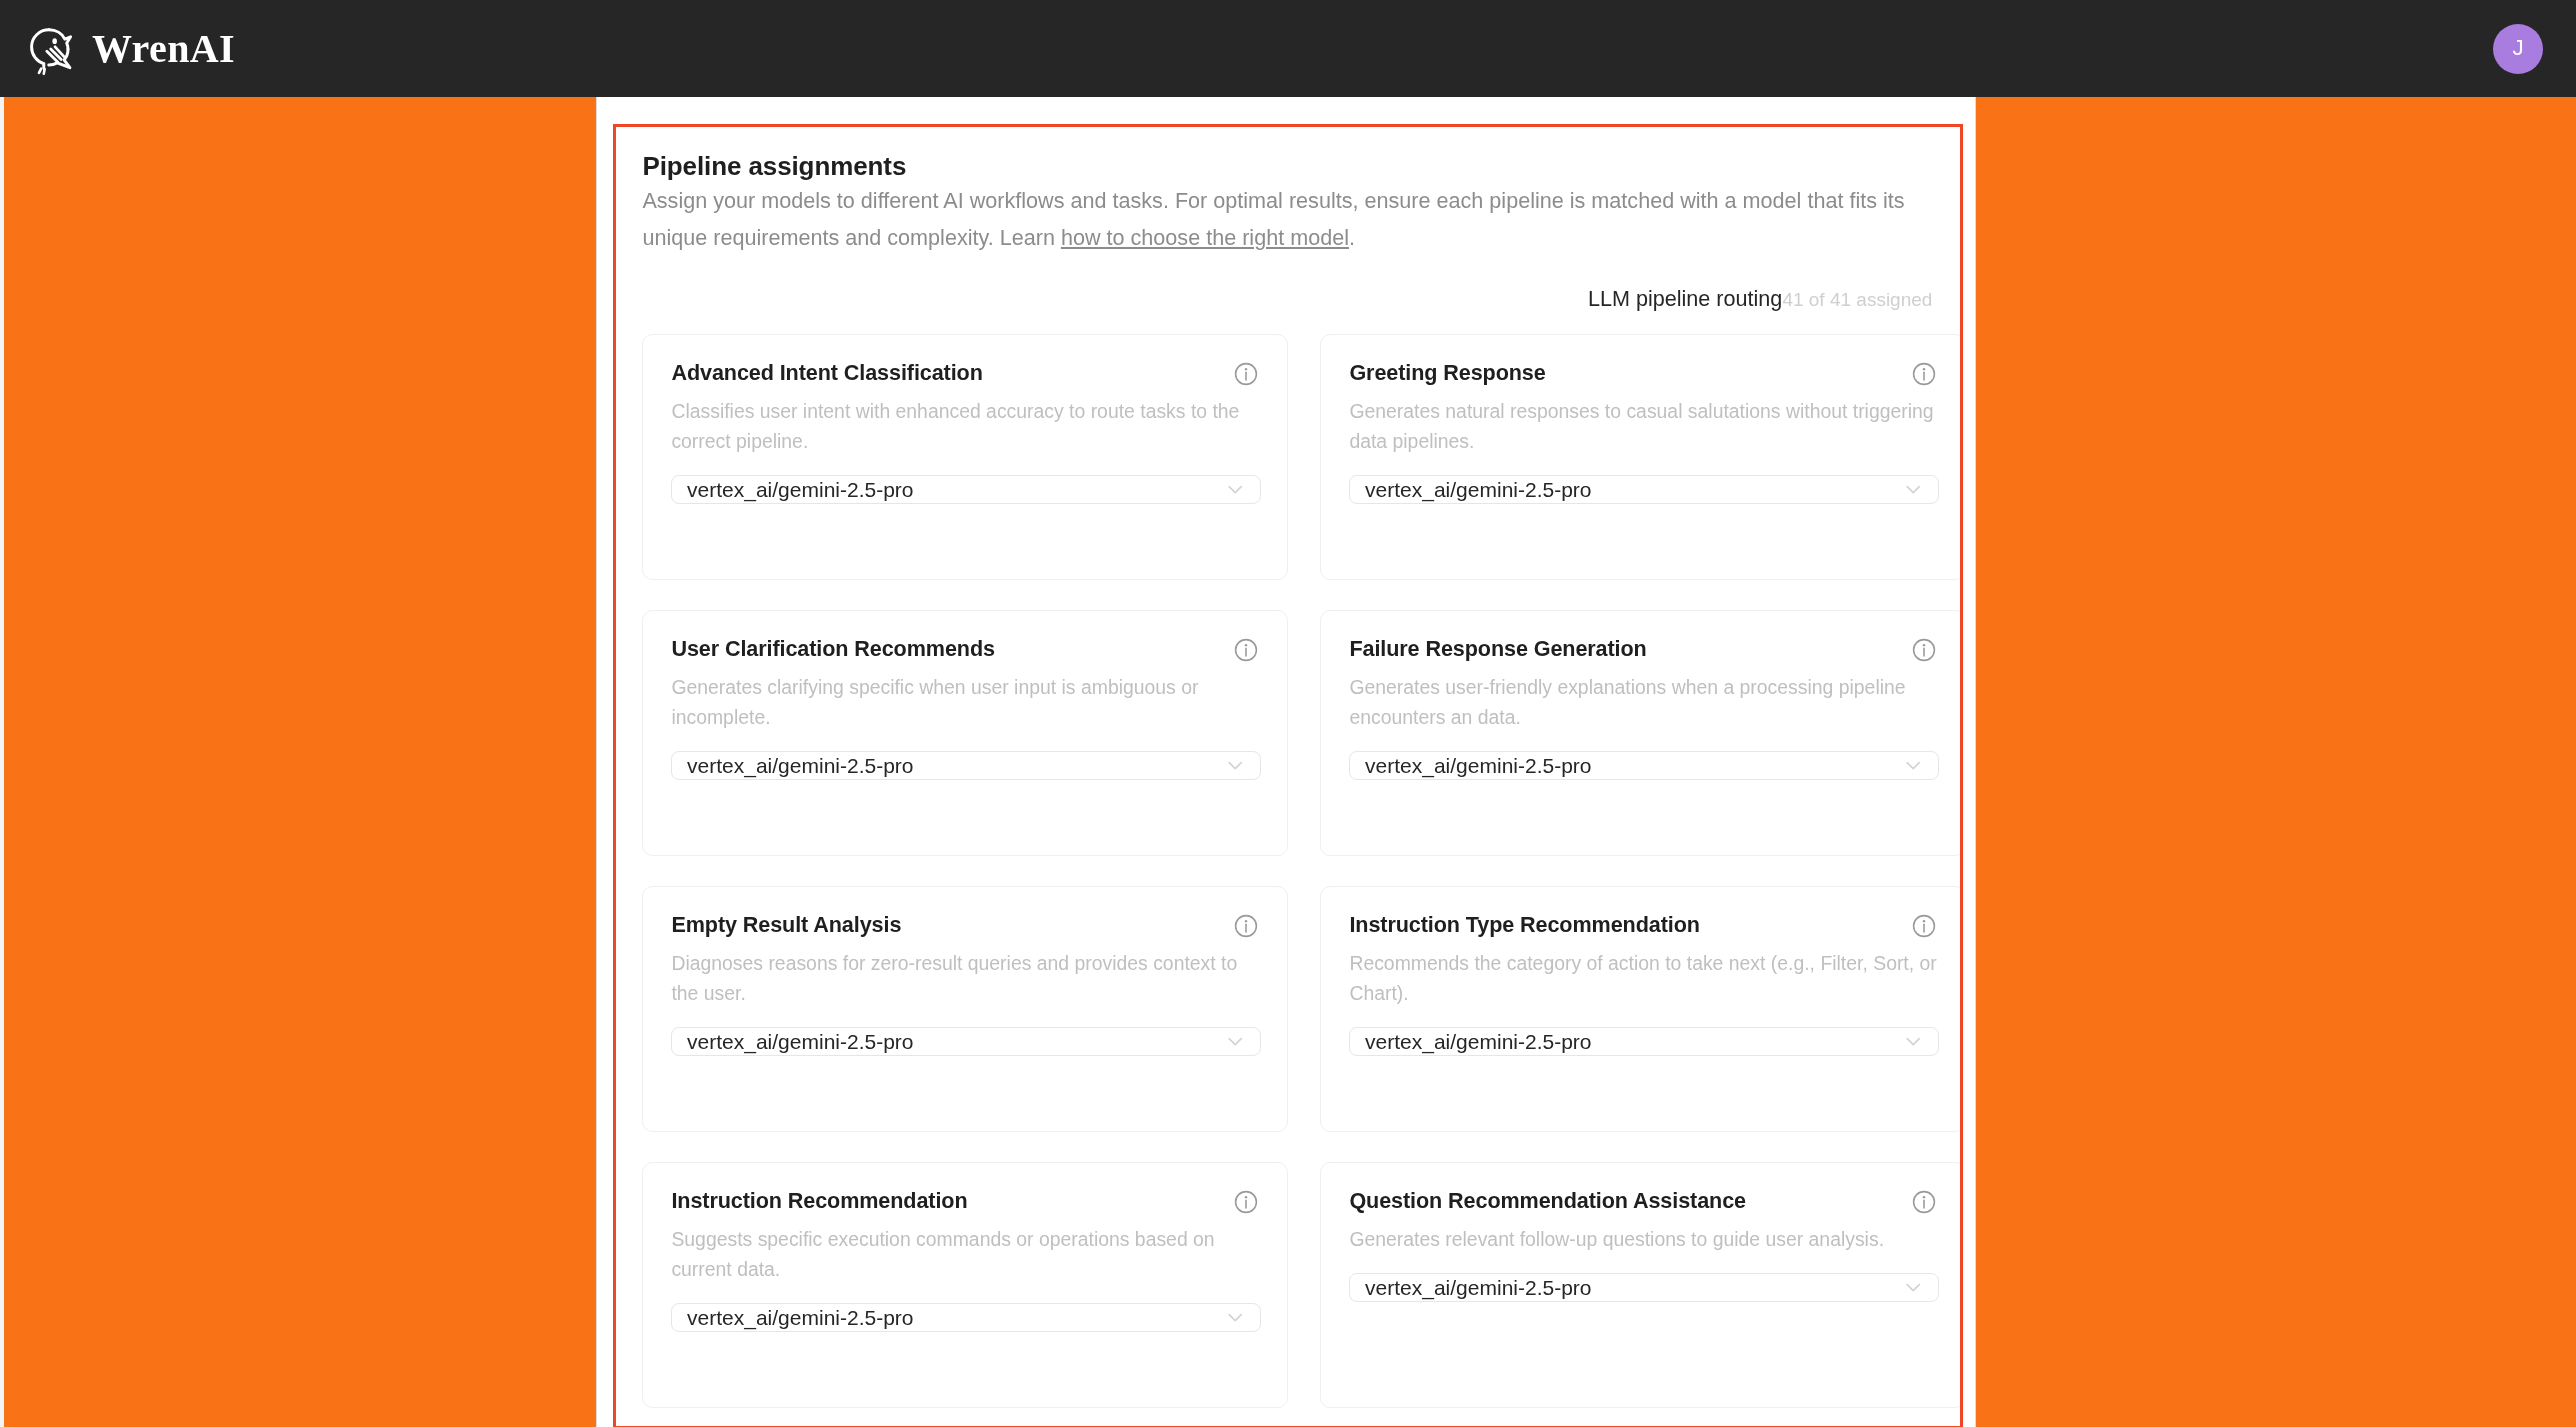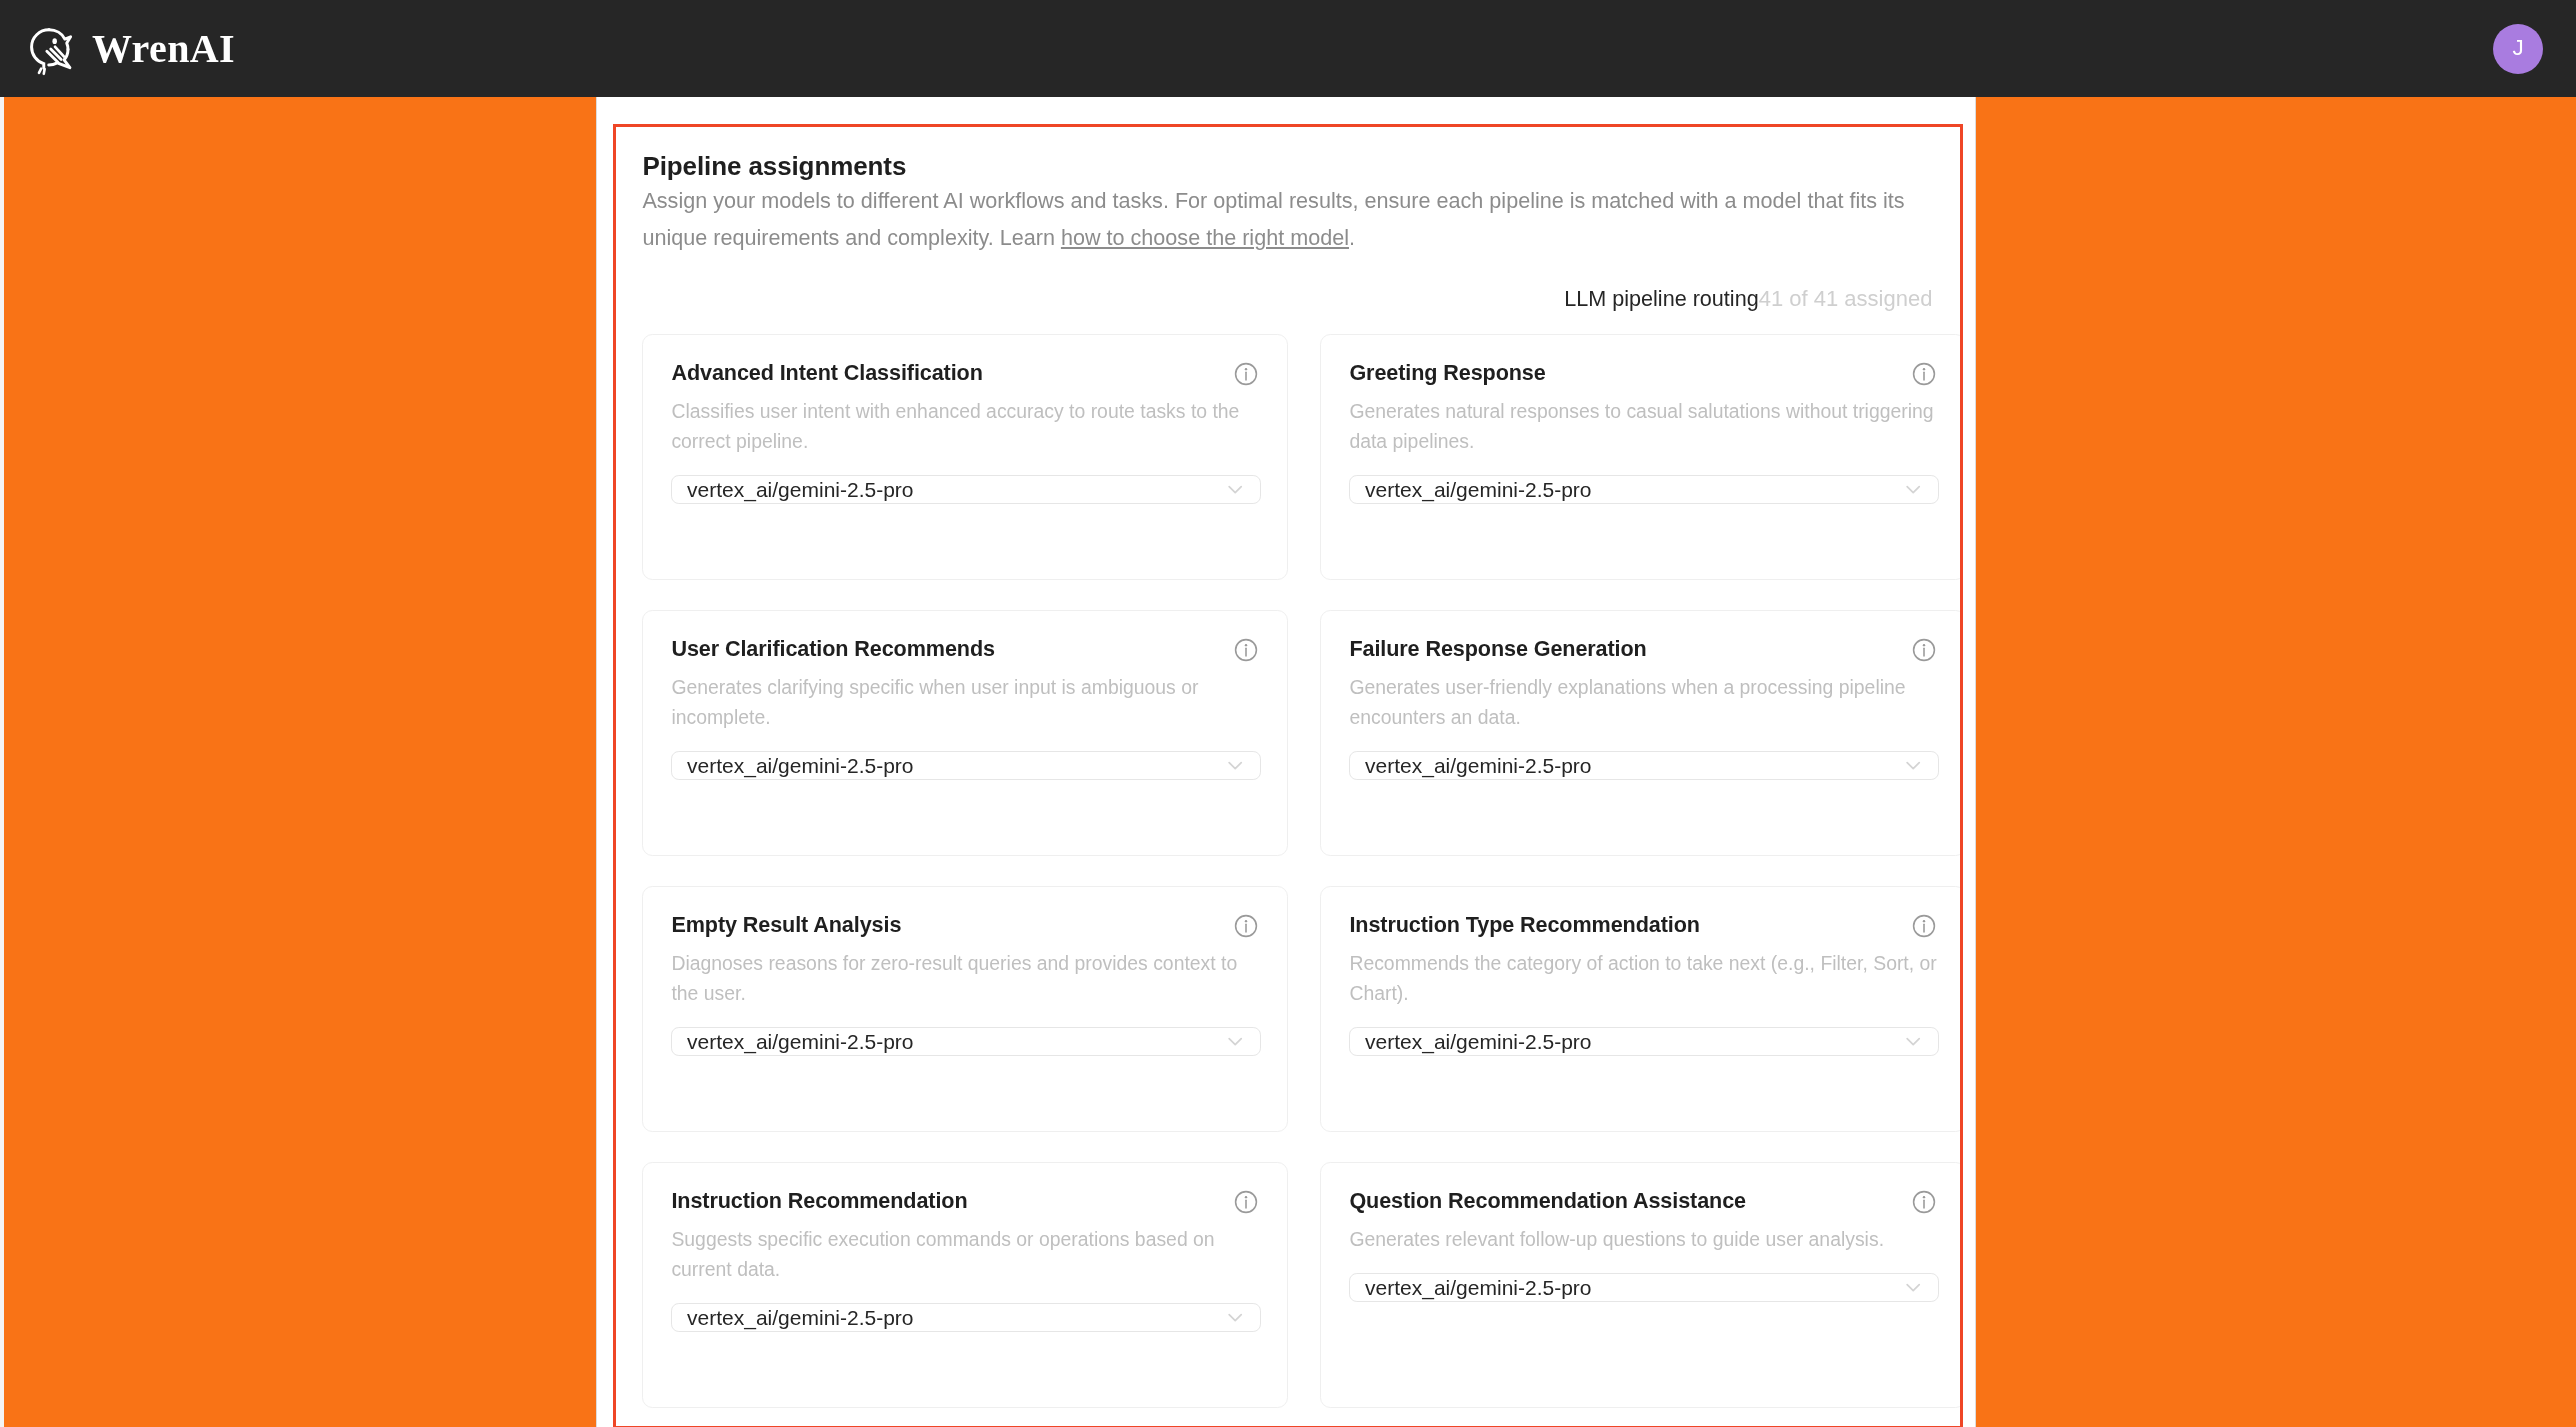--- a/index.html
+++ b/index.html
@@ -108,21 +108,21 @@
     display: flex;
     align-items: baseline;
     justify-content: flex-end;
     width: 1290px;
   }
   #routing-label {
     font-size: 21.6px;
     color: #262626;
   }
   #routing-count {
-    font-size: 22px;
+    font-size: 19px;
     color: #cfcfcf;
   }
 
   
   #pipeline-grid {
     margin-top: 22.4px;
     width: 1295px;
     display: grid;
     grid-template-columns: 646px 646px;
     column-gap: 32px;

